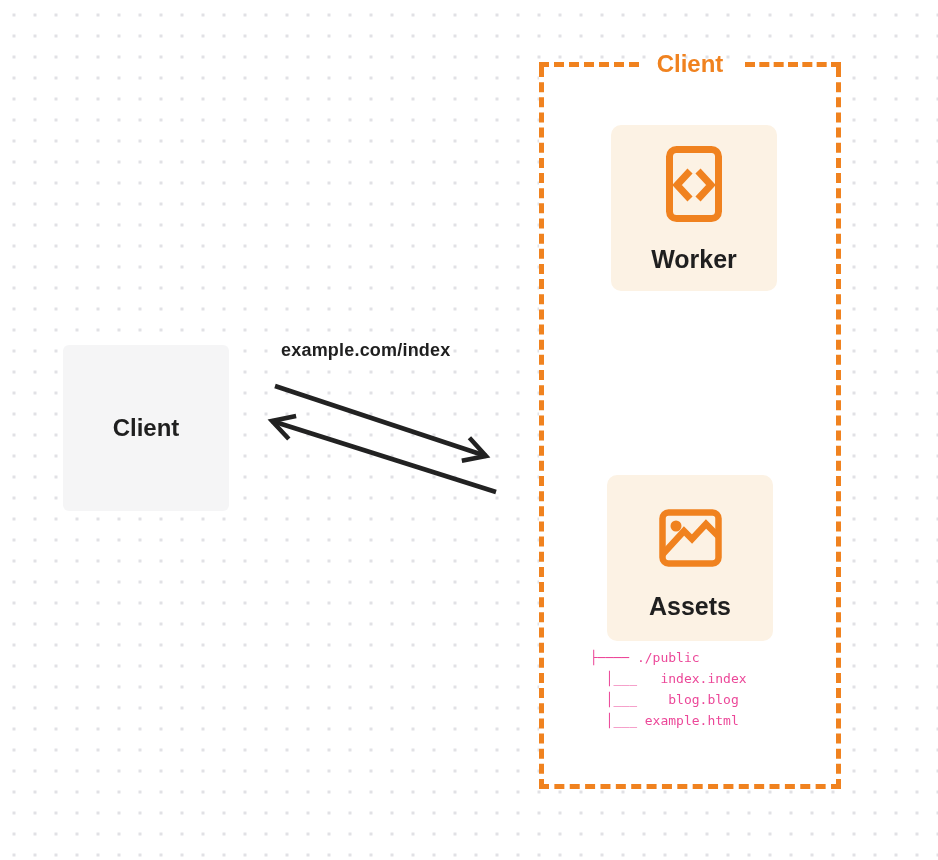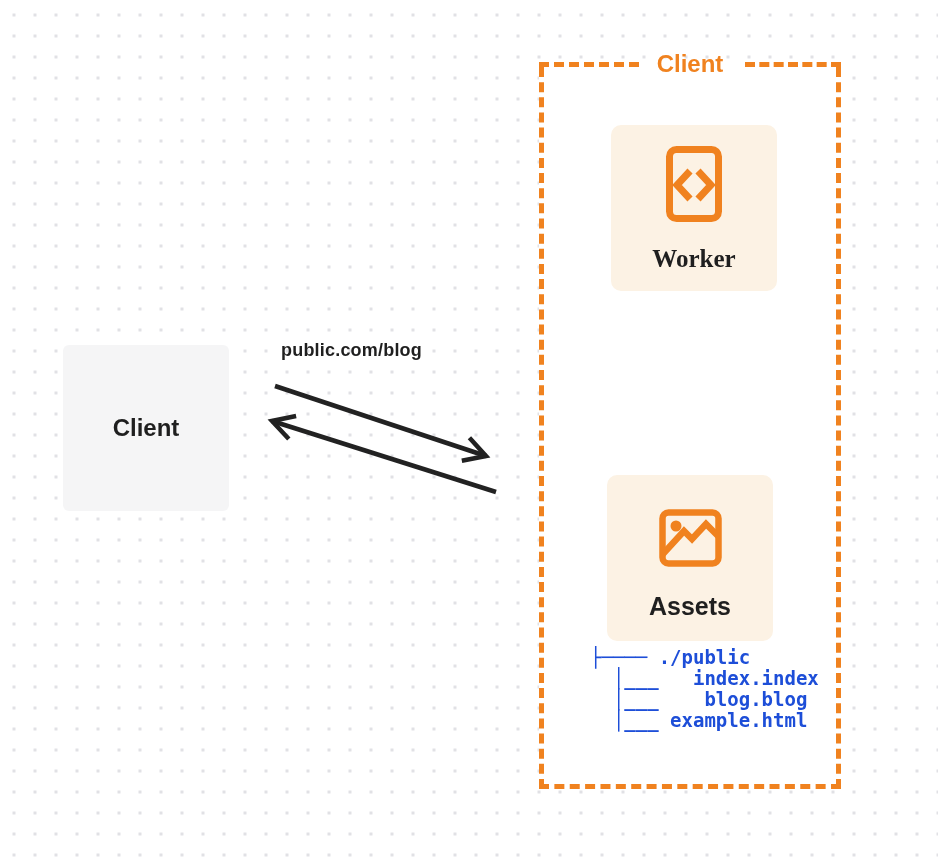--- a/index.html
+++ b/index.html
@@ -97,33 +97,32 @@
   .card.assets { left: 63px; top: 408px; }
   .card .icon { display: block; }
   .card.worker .icon { margin-top: 21px; }
   .card.assets .icon { margin-top: 34px; }
   .card-label {
     font-size: 25px;
     line-height: 30px;
     font-weight: 700;
     color: #1F1F1F;
   }
-  .card.worker .card-label { margin-top: 22px; font-family: Liberation Serif, serif; }
+  .card.worker .card-label { margin-top: 22px; }
   .card.assets .card-label { margin-top: 24px; }
 
   
   .file-tree {
     position: absolute;
     left: 46px; top: 580px;
     font-family: "DejaVu Sans Mono", monospace;
-    font-size: 19px;
+    font-size: 13px;
     line-height: 21px;
-    color: #1d4ed8;
+    color: #ec4899;
     white-space: pre;
-    font-weight: bold;
   }
 </style>
 </head>
 <body>
 
 <div class="canvas">
 
   <svg class="arrows" viewBox="0 0 938 860" xmlns="http://www.w3.org/2000/svg">
     <defs>
       <marker id="open-arrow" viewBox="0 0 12 12" refX="10" refY="6" markerWidth="7" markerHeight="7" orient="auto">
@@ -131,21 +130,21 @@
       </marker>
     </defs>
     <path d="M275,386 L486,456" stroke="#222222" stroke-width="4.6" fill="none" marker-end="url(#open-arrow)"></path>
     <path d="M496,492 L272,421" stroke="#222222" stroke-width="4.6" fill="none" marker-end="url(#open-arrow)"></path>
   </svg>
 
   <div class="client-box">
     <span class="node-label">Client</span>
   </div>
 
-  <div class="url-label">public.com/blog</div>
+  <div class="url-label">example.com/index</div>
 
   <div class="project-box">
     <div class="dash-seg left"></div>
     <div class="dash-seg right"></div>
     <div class="project-label">Client</div>
 
     <div class="card worker">
       <svg class="icon" width="56" height="76" viewBox="0 0 56 76" xmlns="http://www.w3.org/2000/svg">
         <rect x="3.5" y="3.5" width="49" height="69" rx="7" fill="none" stroke="#F0821F" stroke-width="7"></rect>
         <polyline points="24,25 11,39 24,53" fill="none" stroke="#F0821F" stroke-width="7" stroke-linejoin="miter"></polyline>

